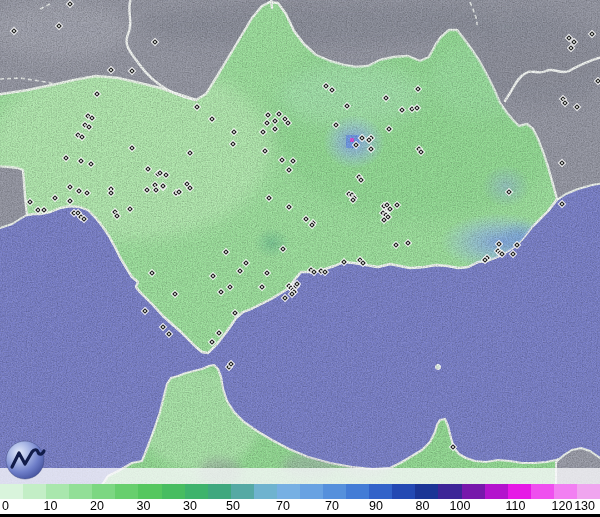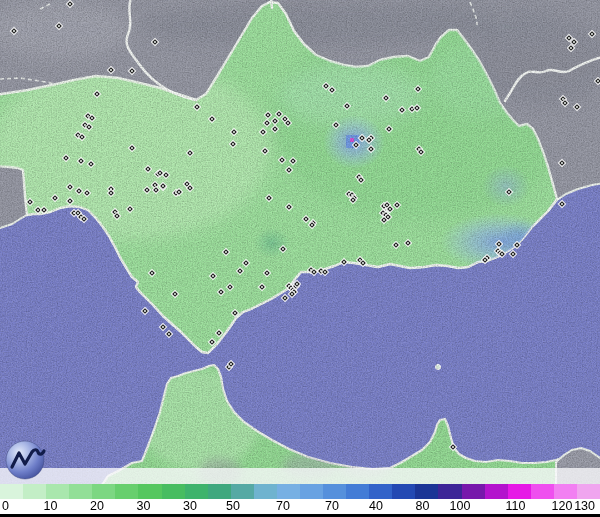--- a/index.html
+++ b/index.html
@@ -346,21 +346,21 @@
       </div>
     <div class="ticks" id="scale-ticks">
         <span class="tick" style="left: 2px;">0</span>
         <span class="tick" style="left: 50.5px; transform: translateX(-50%);">10</span>
         <span class="tick" style="left: 97px; transform: translateX(-50%);">20</span>
         <span class="tick" style="left: 143.5px; transform: translateX(-50%);">30</span>
         <span class="tick" style="left: 190px; transform: translateX(-50%);">30</span>
         <span class="tick" style="left: 233px; transform: translateX(-50%);">50</span>
         <span class="tick" style="left: 283px; transform: translateX(-50%);">70</span>
         <span class="tick" style="left: 332px; transform: translateX(-50%);">70</span>
-        <span class="tick" style="left: 376px; transform: translateX(-50%);">40</span>
+        <span class="tick" style="left: 376px; transform: translateX(-50%);">90</span>
         <span class="tick" style="left: 422.5px; transform: translateX(-50%);">80</span>
         <span class="tick" style="left: 460px; transform: translateX(-50%);">100</span>
         <span class="tick" style="left: 515.5px; transform: translateX(-50%);">110</span>
         <span class="tick" style="left: 562px; transform: translateX(-50%);">120</span>
         <span class="tick" style="right: 5px; margin-left: 16px;">130</span>
       </div>
     <div class="bottom-strip"></div>
   </div>
 
 </div>

